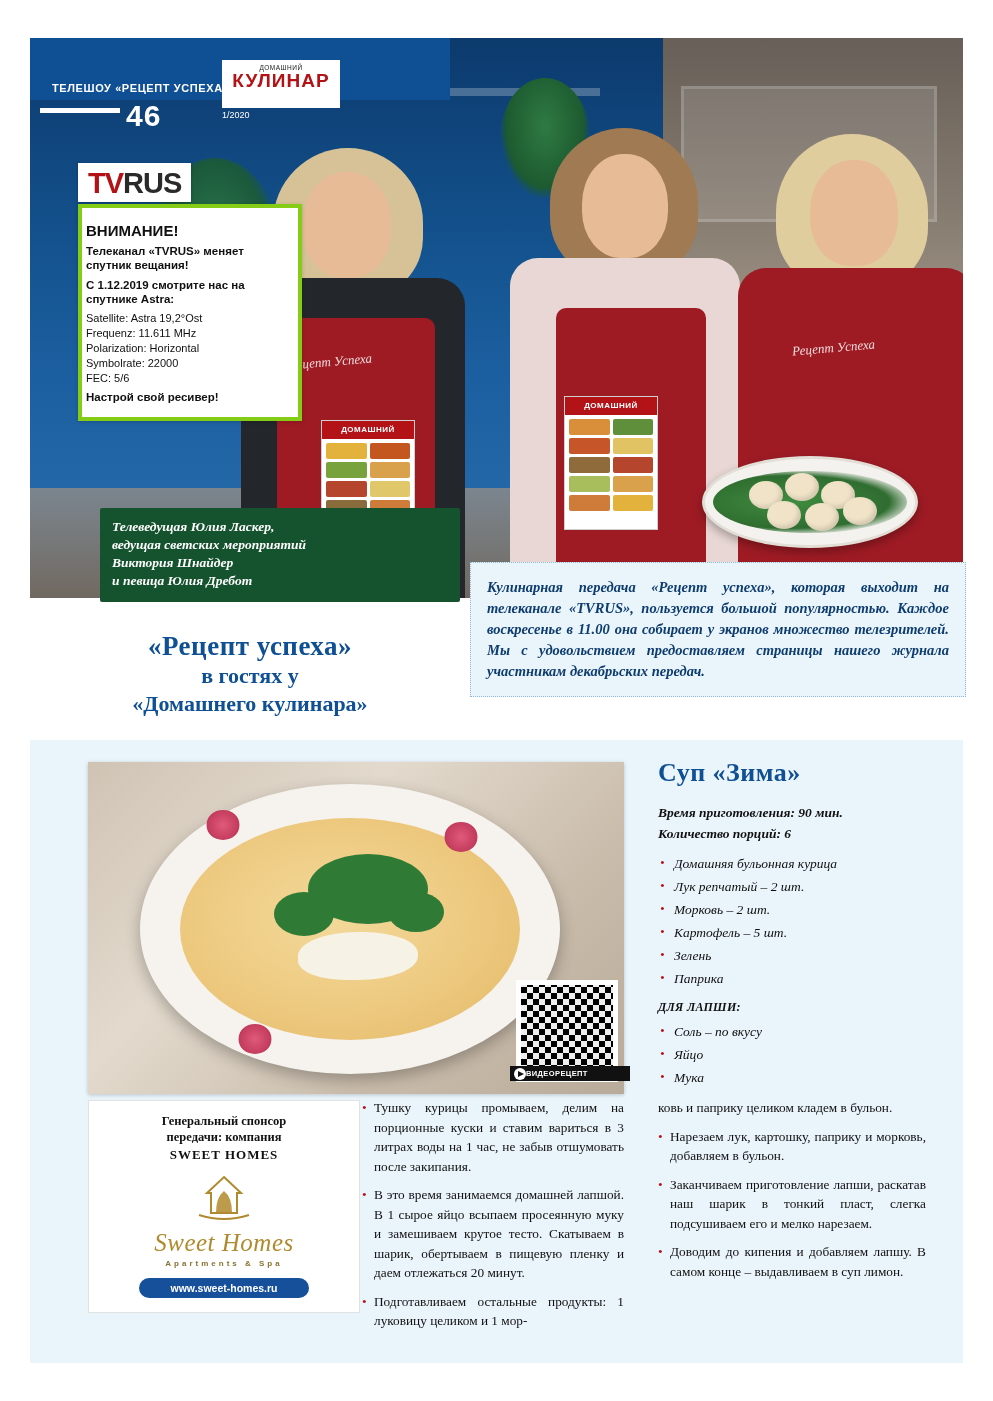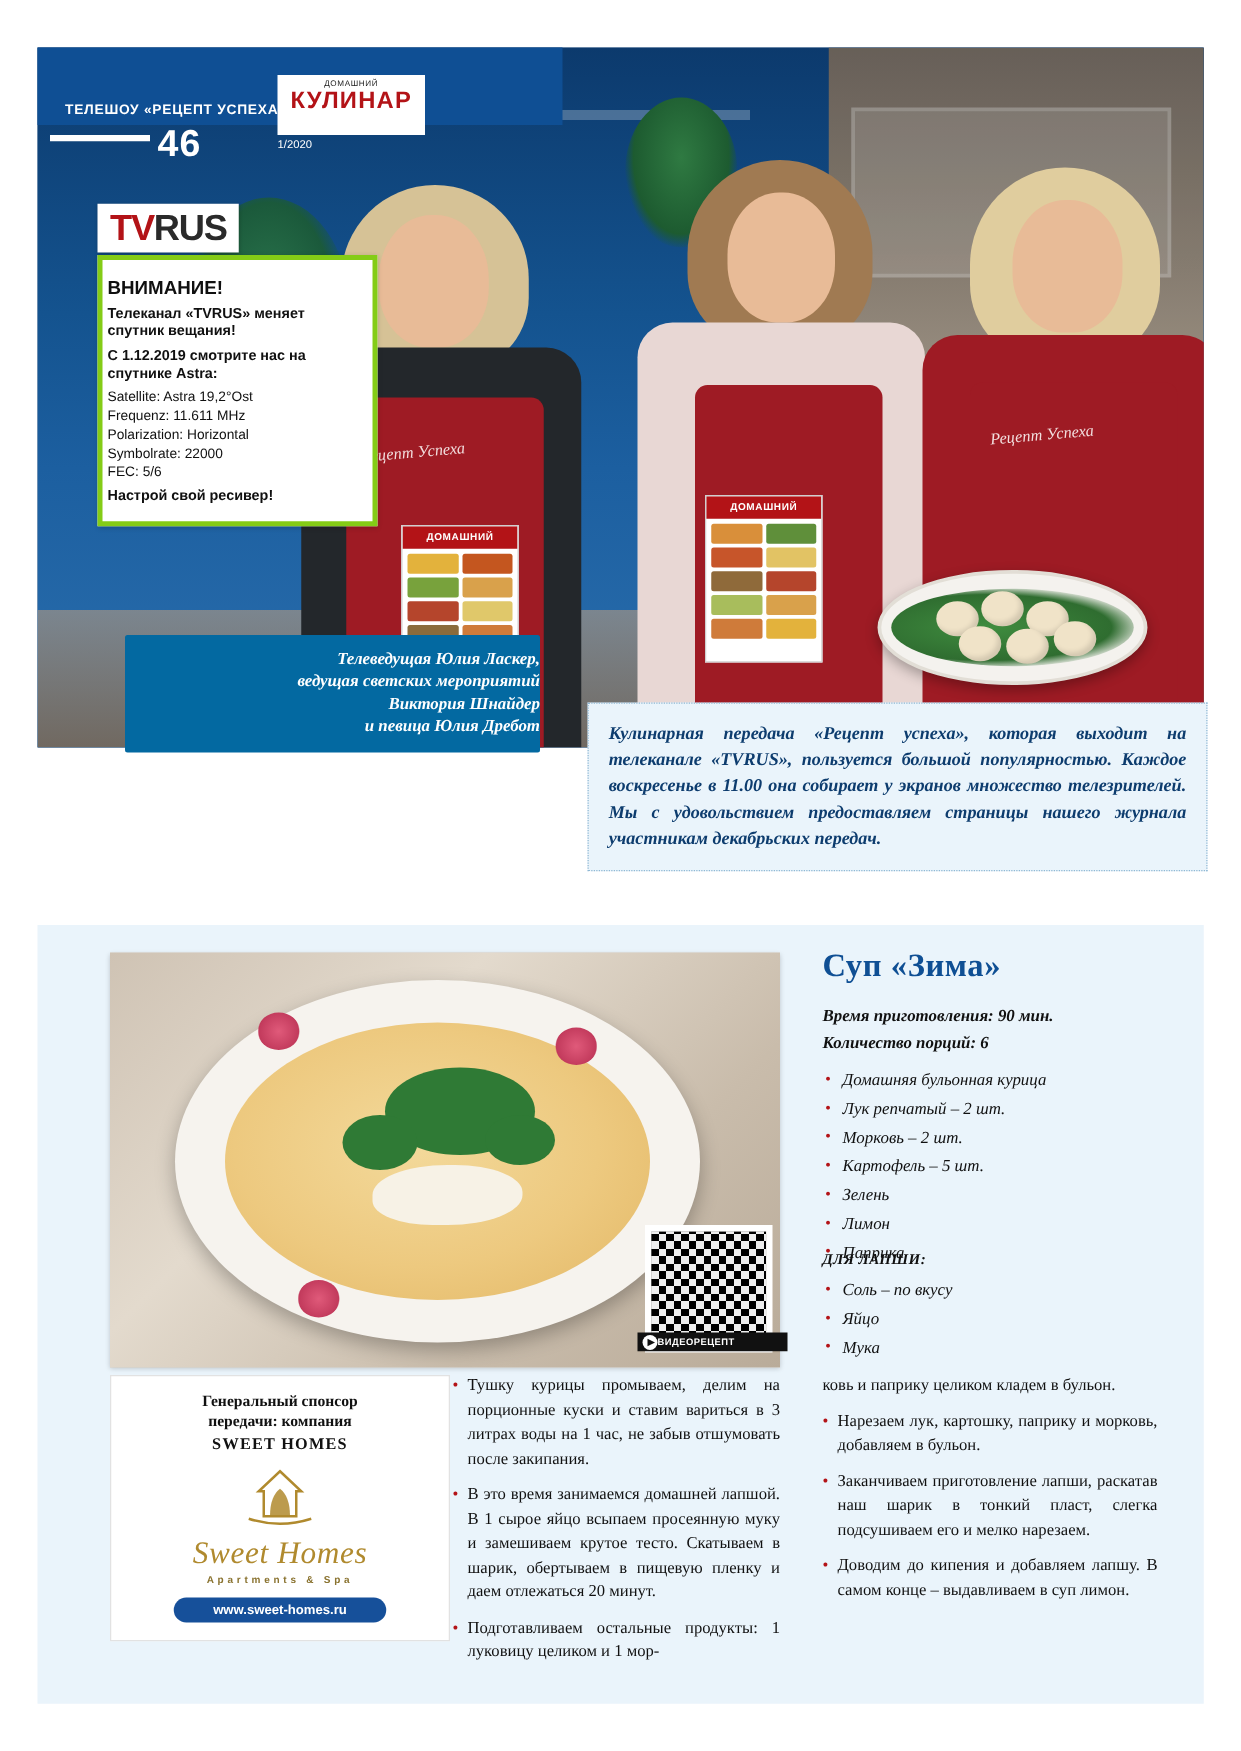--- a/index.html
+++ b/index.html
@@ -297,24 +297,24 @@
   .notice-footer {
     font-size: 11.5px;
     font-weight: bold;
     margin-top: 5px;
   }
   
   .caption-box {
     position: absolute;
     left: 100px; top: 508px;
     width: 320px;
-    background: #0369a1;
+    background: #14532d;
     color: #ffffff;
-    text-align: right;
-    padding: 10px 0 12px 12px;
+    text-align: left;
+    padding: 10px 28px 12px 12px;
     font-family: "Liberation Serif", serif;
     font-style: italic;
     font-weight: bold;
     font-size: 13.5px;
     line-height: 18px;
     border-radius: 2px;
   }
   .headline {
     position: absolute;
     left: 60px; top: 630px;
@@ -704,20 +704,25 @@
     <div class="notice-footer">Настрой свой ресивер!</div>
   </div>
 
   <div class="caption-box">
     <div>Телеведущая Юлия Ласкер,</div>
     <div>ведущая светских мероприятий</div>
     <div>Виктория Шнайдер</div>
     <div>и певица Юлия Дребот</div>
   </div>
 
+  <div class="headline">
+    <span class="l1">«Рецепт успеха»</span>
+    <span class="l2">в гостях у</span>
+    <span class="l3">«Домашнего кулинара»</span>
+  </div>
 
   <div class="bubble">Кулинарная передача «Рецепт успеха», которая выходит на телеканале «TVRUS», пользуется большой популярностью. Каждое воскресенье в 11.00 она собирает у экранов множество телезрителей. Мы с удовольствием предоставляем страницы нашего журнала участникам декабрьских передач.</div>
 
   <div class="lower"></div>
 
   <div class="recipe-photo">
     <div class="rp-cloth"></div>
     <div class="rp-plate"></div>
     <div class="rp-soup"></div>
     <div class="rp-chicken"></div>
@@ -737,21 +742,20 @@
   <div class="recipe-meta">
     <div>Время приготовления: 90 мин.</div>
     <div>Количество порций: 6</div>
   </div>
   <ul class="ing-list">
     <li>Домашняя бульонная курица</li>
     <li>Лук репчатый – 2 шт.</li>
     <li>Морковь – 2 шт.</li>
     <li>Картофель – 5 шт.</li>
     <li>Зелень</li>
-    <li>Лимон</li>
     <li>Паприка</li>
   </ul>
   <div class="ing-sub">ДЛЯ ЛАПШИ:</div>
   <ul class="ing-list2">
     <li>Соль – по вкусу</li>
     <li>Яйцо</li>
     <li>Мука</li>
   </ul>
 
   <div class="sponsor">

